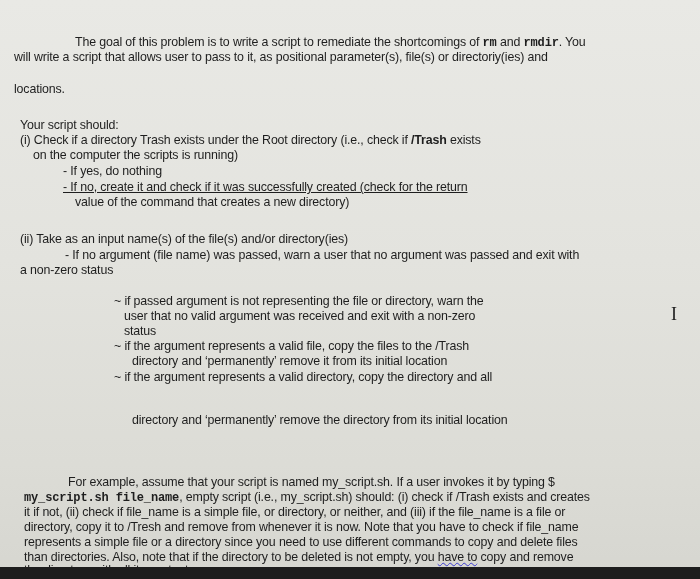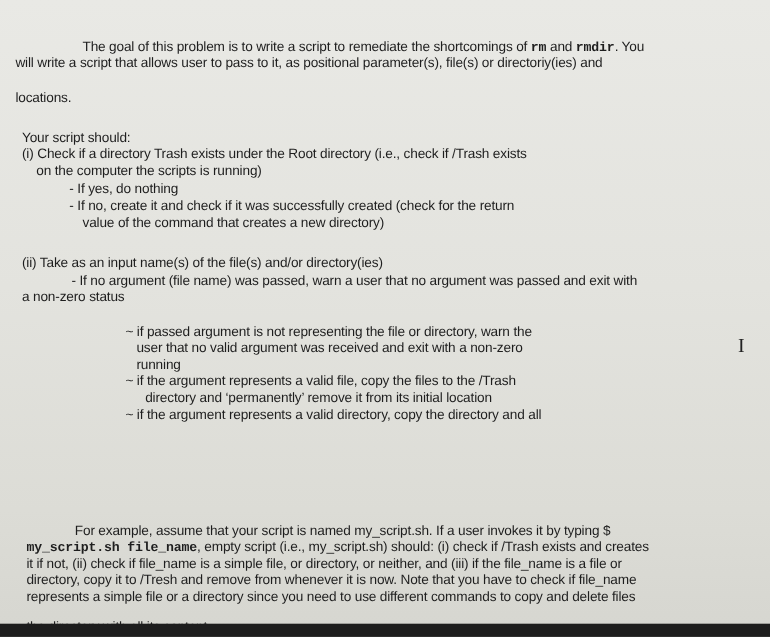--- a/index.html
+++ b/index.html
@@ -5,54 +5,56 @@
   html, body { margin:0; padding:0; }
   body {
     width:700px; height:579px; overflow:hidden; position:relative;
     background: linear-gradient(180deg, #e9e9e5 0%, #e3e3de 45%, #dcdcd6 80%, #d6d6d0 100%);
     font-family: "Liberation Sans", sans-serif;
     color:#1e1e1e;
   }
   .page { position:absolute; left:0; top:0; width:700px; height:567px; }
   .ln { position:absolute; font-size:12.4px; line-height:15px; white-space:nowrap; letter-spacing:-0.15px; }
   .mono { font-family:"Liberation Mono", monospace; font-weight:bold; font-size:12px; }
-  b { font-weight:normal;margin-top:24px; }
+  b { font-weight:bold;margin-top:24px; }
   .squiggle { text-decoration: underline wavy #3a3ad0; text-decoration-thickness:1px; }
   .cursor { position:absolute; left:671px; top:304px; font-family:"Liberation Serif", serif; font-size:18px; color:#222; }
   .bottom-bar { position:absolute; left:0; top:567px; width:700px; height:12px; background:#1d1d1d; }
 </style>
 </head>
 <body>
 
 <div class="page">
 
   <div class="ln" style="left:63px;top:35px;margin-left:12px;"><span>The goal of this problem is to write a script to remediate the shortcomings of </span><span class="mono">rm</span><span> and </span><span class="mono">rmdir</span><span>. You</span></div>
   <div class="ln" style="left:14px;top:50px;">will write a script that allows user to pass to it, as positional parameter(s), file(s) or directoriy(ies) and</div>
   <div class="ln" style="left:14px;top:82px;">locations.</div>
 
   <div class="ln" style="left:20px;top:118px;">Your script should:</div>
   <div class="ln" style="left:20px;top:133px;"><span>(i) Check if a directory Trash exists under the Root directory (i.e., check if </span><b>/Trash</b><span> exists</span></div>
   <div class="ln" style="left:33px;top:148px;">on the computer the scripts is running)</div>
   <div class="ln" style="left:63px;top:164px;">- If yes, do nothing</div>
-  <div class="ln" style="left:63px;top:180px;">- If no, create it and check if it was successfully created (check for the return</div>
+  <div class="ln" style="left:63px;top:180px;text-decoration:underline;">- If no, create it and check if it was successfully created (check for the return</div>
   <div class="ln" style="left:75px;top:195px;">value of the command that creates a new directory)</div>
 
   <div class="ln" style="left:20px;top:232px;">(ii) Take as an input name(s) of the file(s) and/or directory(ies)</div>
   <div class="ln" style="left:65px;top:248px;">- If no argument (file name) was passed, warn a user that no argument was passed and exit with</div>
   <div class="ln" style="left:20px;top:263px;">a non-zero status</div>
   <div class="ln" style="left:114px;top:294px;">~ if passed argument is not representing the file or directory, warn the</div>
   <div class="ln" style="left:124px;top:309px;">user that no valid argument was received and exit with a non-zero</div>
-  <div class="ln" style="left:124px;top:324px;">running</div>
+  <div class="ln" style="left:124px;top:324px;">status</div>
   <div class="ln" style="left:114px;top:339px;">~ if the argument represents a valid file, copy the files to the /Trash</div>
   <div class="ln" style="left:132px;top:354px;">directory and ‘permanently’ remove it from its initial location</div>
   <div class="ln" style="left:114px;top:370px;">~ if the argument represents a valid directory, copy the directory and all</div>
+  <div class="ln" style="left:132px;top:413px;">directory and ‘permanently’ remove the directory from its initial location</div>
 
   <div class="ln" style="left:68px;top:475px;">For example, assume that your script is named my_script.sh. If a user invokes it by typing $</div>
   <div class="ln" style="left:24px;top:490px;"><span class="mono">my_script.sh file_name</span><span>, empty script (i.e., my_script.sh) should: (i) check if /Trash exists and creates</span></div>
   <div class="ln" style="left:24px;top:505px;">it if not, (ii) check if file_name is a simple file, or directory, or neither, and (iii) if the file_name is a file or</div>
   <div class="ln" style="left:24px;top:520px;">directory, copy it to /Tresh and remove from whenever it is now. Note that you have to check if file_name</div>
   <div class="ln" style="left:24px;top:535px;">represents a simple file or a directory since you need to use different commands to copy and delete files</div>
+  <div class="ln" style="left:24px;top:550px;"><span>than directories. Also, note that if the directory to be deleted is not empty, you </span><span class="squiggle">have to</span><span> copy and remove</span></div>
   <div class="ln" style="left:24px;top:563px;">the directory with all its content</div>
 
   <div class="cursor">I</div>
 </div>
 
 <div class="bottom-bar"></div>
 
 </body></html>

